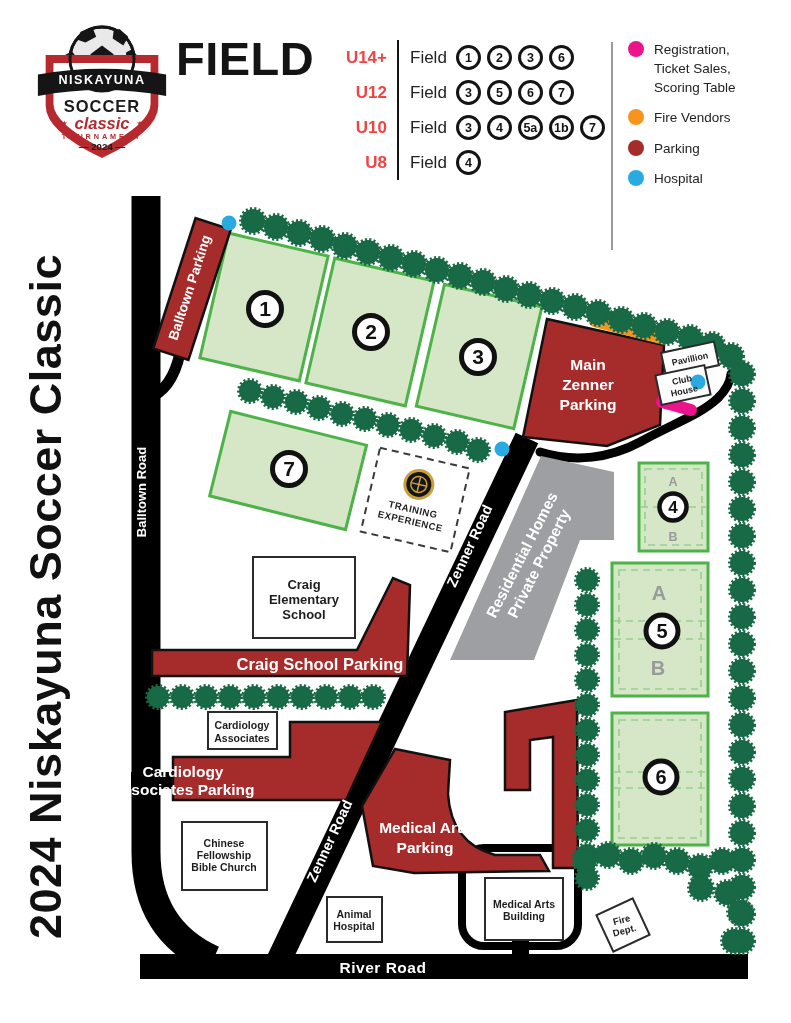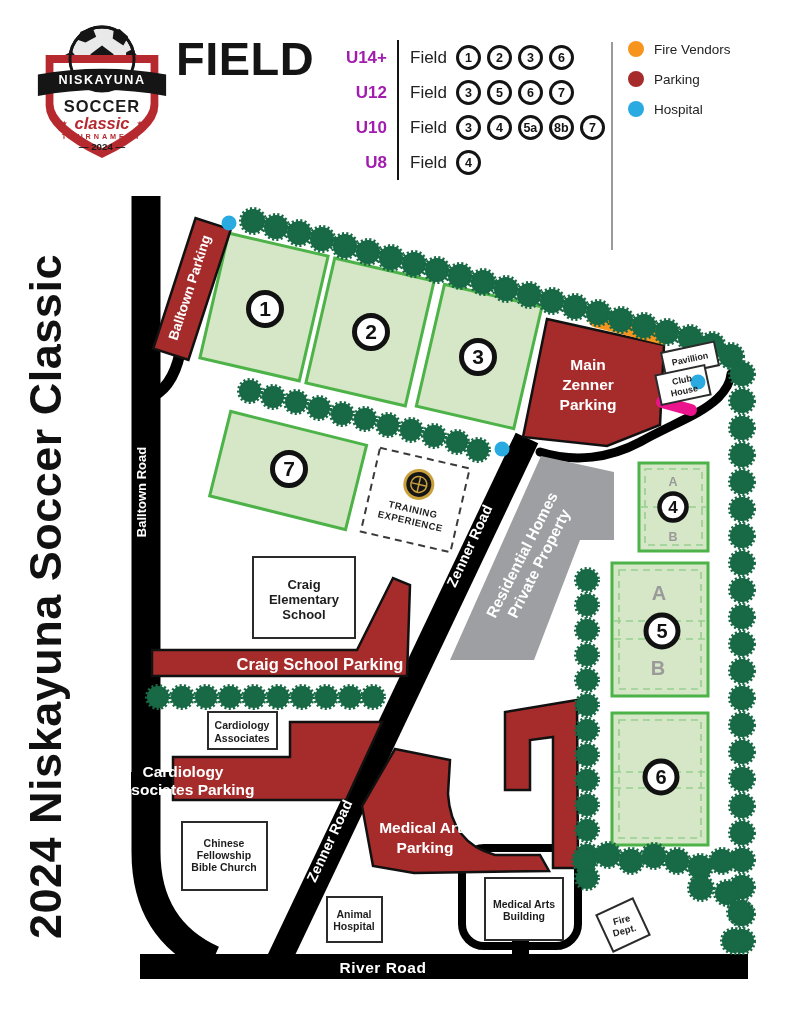--- a/index.html
+++ b/index.html
@@ -4,21 +4,21 @@
 <style>
   html,body{margin:0;padding:0;}
   body{width:791px;height:1023px;position:relative;background:#fff;font-family:"Liberation Sans",sans-serif;overflow:hidden;}
   svg text{font-family:"Liberation Sans",sans-serif;}
 
   
   .logo{position:absolute;left:34px;top:20px;width:136px;height:146px;}
   .big-title{position:absolute;left:176px;top:36px;font-size:47px;font-weight:900;line-height:.97;color:#141414;letter-spacing:.5px;}
   .age-table{position:absolute;left:333px;top:40px;}
   .age-row{display:flex;align-items:center;height:35px;}
-  .age-label{width:54px;text-align:right;font-size:17px;font-weight:700;color:#a21caf;}
+  .age-label{width:54px;text-align:right;font-size:17px;font-weight:700;color:#ef4444;}
   .age-fields{display:flex;align-items:center;border-left:2px solid #141414;margin-left:10px;padding-left:11px;height:100%;}
   .field-word{font-size:17px;color:#222;margin-right:9px;}
   .fcirc{display:inline-flex;align-items:center;justify-content:center;width:25px;height:25px;border:3px solid #141414;border-radius:50%;font-size:12.5px;font-weight:700;color:#141414;margin-right:6px;background:#fff;box-sizing:border-box;}
   .legend{position:absolute;left:628px;top:40px;width:150px;}
   .legend-divider{position:absolute;left:611px;top:42px;width:2px;height:208px;background:#9a9a9a;}
   .legend-item{display:flex;align-items:flex-start;margin-bottom:11px;}
   .legend-dot{flex:0 0 16px;margin-top:1px;}
   .legend-lines{margin-left:10px;font-size:13.5px;color:#222;line-height:1.42;}
 
   
@@ -93,36 +93,46 @@
 
     </div>
   </div>
   <div class="age-row">
     <div class="age-label">U10</div>
     <div class="age-fields">
       <span class="field-word">Field</span>
       <span class="fcirc">3</span>
       <span class="fcirc">4</span>
       <span class="fcirc">5a</span>
-      <span class="fcirc">8b</span>
+      <span class="fcirc">1b</span>
       <span class="fcirc">7</span>
     </div>
   </div>
   <div class="age-row">
     <div class="age-label">U8</div>
     <div class="age-fields">
       <span class="field-word">Field</span>
       <span class="fcirc">4</span>
 
     </div>
   </div>
 </div>
 
 <div class="legend-divider"></div>
 <div class="legend">
+  <div class="legend-item">
+    <svg class="legend-dot" width="16" height="16">
+        <circle cx="8" cy="8" r="8" fill="#EC148C"></circle>
+      </svg>
+    <div class="legend-lines">
+      <div>Registration,</div>
+      <div>Ticket Sales,</div>
+      <div>Scoring Table</div>
+    </div>
+  </div>
   <div class="legend-item">
     <svg class="legend-dot" width="16" height="16">
         <circle cx="8" cy="8" r="8" fill="#F7941E"></circle>
       </svg>
     <div class="legend-lines">
       <div>Fire Vendors</div>
     </div>
   </div>
   <div class="legend-item">
     <svg class="legend-dot" width="16" height="16">

